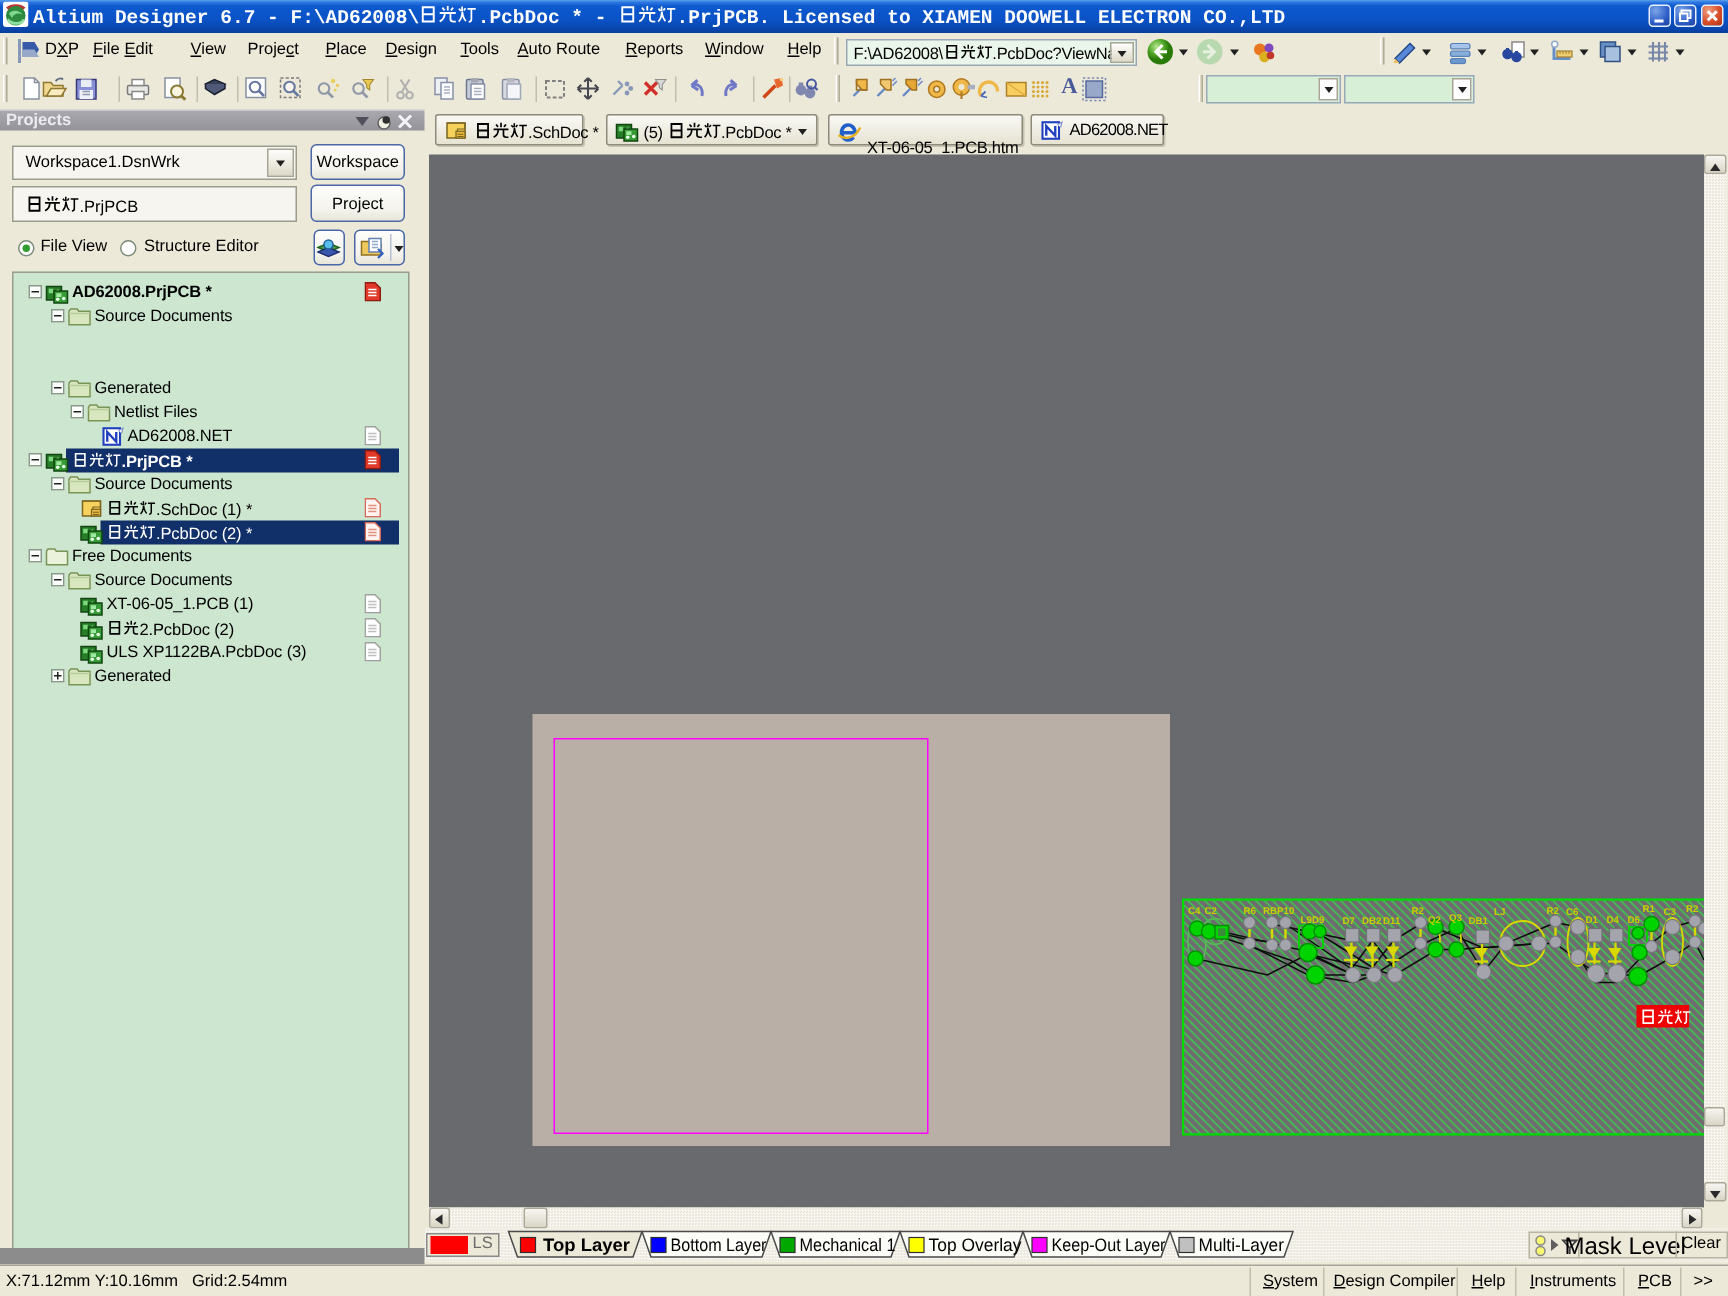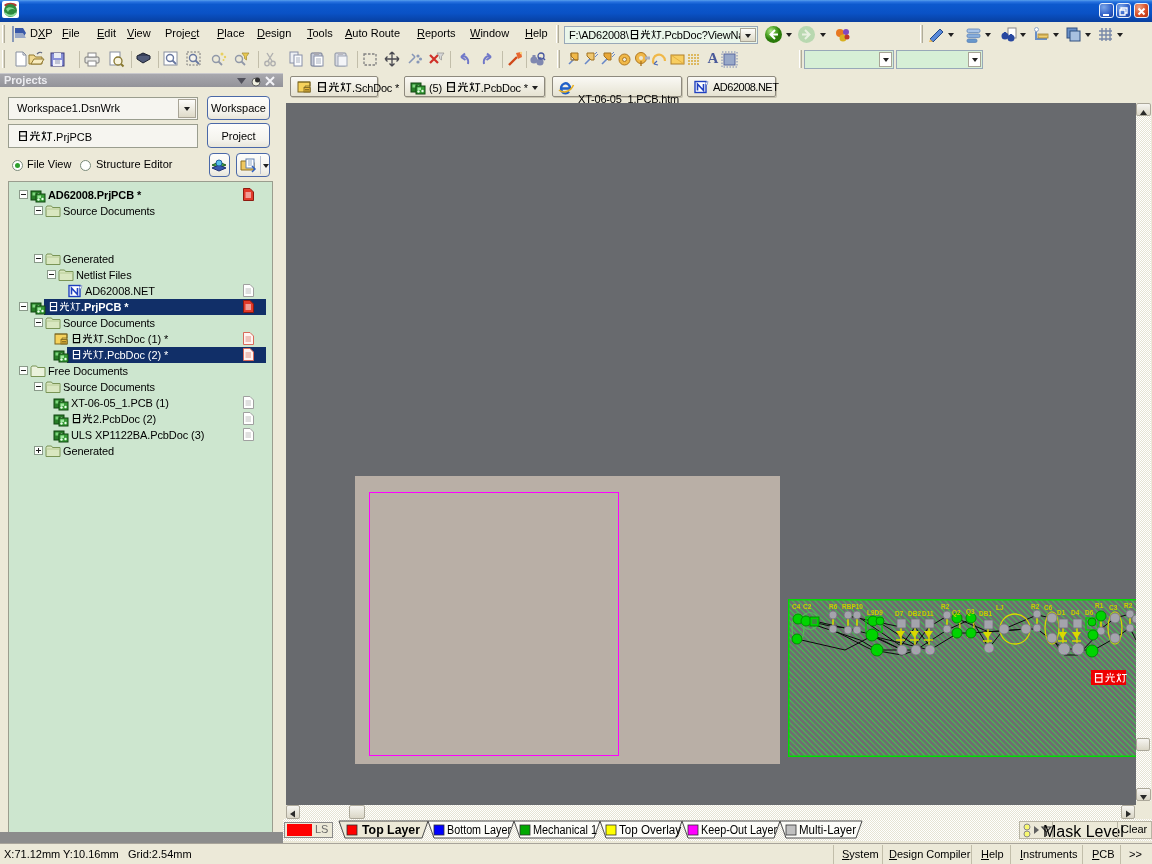--- a/index.html
+++ b/index.html
@@ -114,40 +114,53 @@
 <div id="app">
 
 <div class="abs titlebar"></div>
 <svg class="abs" style="left:2px;top:1px" width="17" height="17">
       <rect x="0" y="0" width="17" height="17" rx="2" fill="#FFFFFF"></rect>
       <path d="M2,4 C5,1 12,1 15,4 L13,6 C10,4 6,4 4,6 Z" fill="#B43A32"></path>
       <circle cx="8.5" cy="9.5" r="6.5" fill="#2E8A3E"></circle>
       <path d="M4,8 C6,5 12,6 13,9 C11,7 7,8 6,11 Z" fill="#7FD88F"></path>
       <path d="M3,12 C6,15.5 12,15.5 14,12" fill="none" stroke="#8FE0A0" stroke-width="1.8"></path>
     </svg>
+<div class="abs title-text">Altium Designer 6.7 - F:\AD62008\<svg class="cjk" width="13" height="13" viewBox="0 0 16 16">
+        <use href="#c-ri"></use>
+      </svg><svg class="cjk" width="13" height="13" viewBox="0 0 16 16">
+        <use href="#c-guang"></use>
+      </svg><svg class="cjk" width="13" height="13" viewBox="0 0 16 16">
+        <use href="#c-deng"></use>
+      </svg>.PcbDoc * - <svg class="cjk" width="13" height="13" viewBox="0 0 16 16">
+        <use href="#c-ri"></use>
+      </svg><svg class="cjk" width="13" height="13" viewBox="0 0 16 16">
+        <use href="#c-guang"></use>
+      </svg><svg class="cjk" width="13" height="13" viewBox="0 0 16 16">
+        <use href="#c-deng"></use>
+      </svg>.PrjPCB. Licensed to XIAMEN DOOWELL ELECTRON CO.,LTD</div>
 <div class="abs winbtn wb-min" style="left:1099px"><svg width="13" height="13">
         <path d="M3,10 H9" stroke="#fff" stroke-width="2"></path>
       </svg></div>
 <div class="abs winbtn wb-res" style="left:1116px"><svg width="13" height="13">
         <path d="M4,5 V3 H10 V8 H8 M3,5 H8 V10 H3 Z" fill="none" stroke="#fff" stroke-width="1.3"></path>
       </svg></div>
 <div class="abs winbtn wb-close" style="left:1134px"><svg width="13" height="13">
         <path d="M3.5,3.5 L9.5,9.5 M9.5,3.5 L3.5,9.5" stroke="#fff" stroke-width="2"></path>
       </svg></div>
 
 <div class="abs menubar"></div>
 <div class="abs grip" style="left:2px;top:25px"></div>
 <svg class="abs" style="left:10px;top:24px" width="20" height="20">
       <path d="M3,2 V18" stroke="#8898B8" stroke-width="2"></path>
       <path d="M5,4 L13,4 L16,9 L13,14 L5,14 Z" fill="#3858A8"></path>
       <path d="M5,9 L13,9 L16,14 L5,14Z" fill="#98A8C8"></path>
     </svg>
 <div class="abs mi" style="left:30px">D<u>X</u>P</div>
 <div class="abs mi" style="left:62px"><u>F</u>ile</div>
-<div class="abs mi" style="left:97px"><u>E</u>dit</div>
+<div class="abs mi" style="left:83px"><u>E</u>dit</div>
 <div class="abs mi" style="left:127px"><u>V</u>iew</div>
 <div class="abs mi" style="left:165px">Proje<u>c</u>t</div>
 <div class="abs mi" style="left:217px"><u>P</u>lace</div>
 <div class="abs mi" style="left:257px"><u>D</u>esign</div>
 <div class="abs mi" style="left:307px"><u>T</u>ools</div>
 <div class="abs mi" style="left:345px"><u>A</u>uto Route</div>
 <div class="abs mi" style="left:417px"><u>R</u>eports</div>
 <div class="abs mi" style="left:470px"><u>W</u>indow</div>
 <div class="abs mi" style="left:525px"><u>H</u>elp</div>
 <div class="abs grip" style="left:556px;top:25px"></div>
@@ -404,21 +417,21 @@
       <span class="cbtn" style="background:#FFF;width:13px">
         <i class="arrD" style="left:3px;top:5px"></i>
       </span>
     </div>
 <div class="abs combo2" style="left:896px;width:87px">
       <span class="cbtn" style="background:#FFF;width:13px">
         <i class="arrD" style="left:3px;top:5px"></i>
       </span>
     </div>
 
-<div class="abs doctab" style="left:290px;width:88px">
+<div class="abs doctab" style="left:290px;width:99px">
   <svg class="abs" style="left:5px;top:2px" width="17" height="16" viewBox="0 0 17 16">
         <use href="#i-sch"></use>
       </svg>
   <span class="abs" style="left:25px;top:4px;white-space:nowrap"><svg class="cjk" width="12" height="12" viewBox="0 0 16 16">
           <use href="#c-ri"></use>
         </svg><svg class="cjk" width="12" height="12" viewBox="0 0 16 16">
           <use href="#c-guang"></use>
         </svg><svg class="cjk" width="12" height="12" viewBox="0 0 16 16">
           <use href="#c-deng"></use>
         </svg>.SchDoc *</span>

